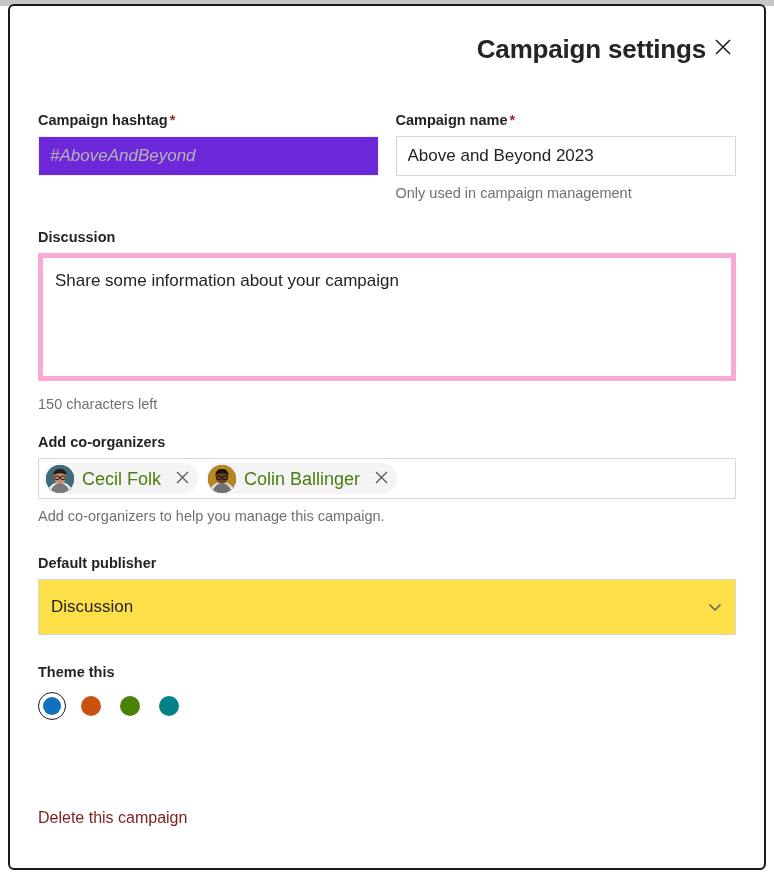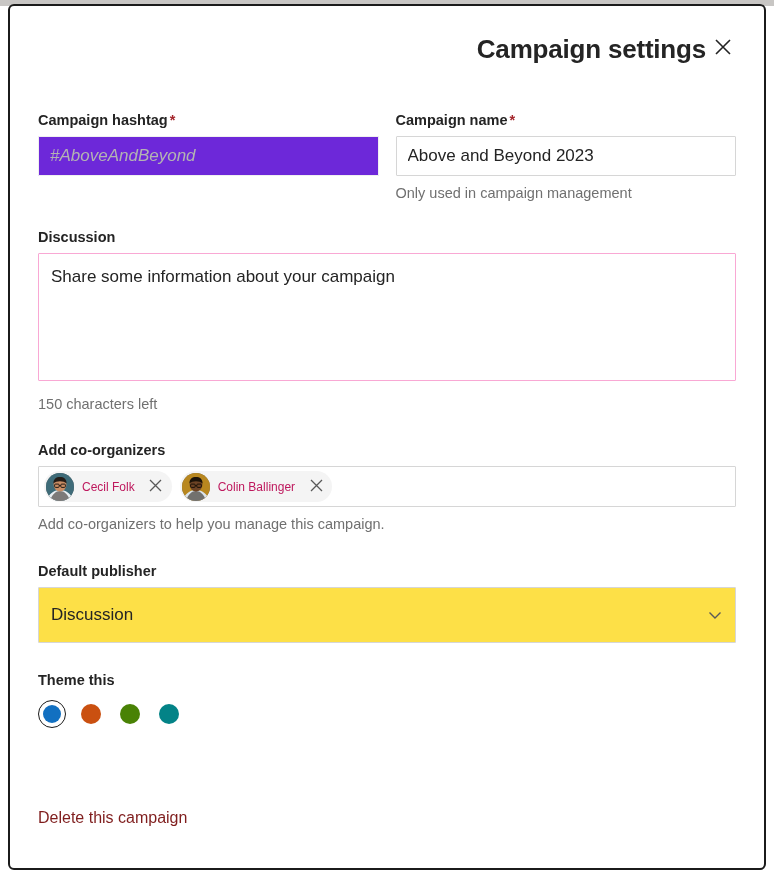--- a/index.html
+++ b/index.html
@@ -122,34 +122,34 @@
     gap: 17px;
     margin-top: 22px;
   }
   .col { width: 348px; }
 
   
   .desc-block { margin-top: 24px; }
   .desc-area {
     width: 100%;
     height: 128px;
-    border: 1px solid #f9a8d4;
+    border: 5px solid #f9a8d4;
     background: #ffffff;
     font-family: "Liberation Sans", sans-serif;
     font-size: 17px;
     color: #242424;
     line-height: 22px;
     padding: 12px 12px;
     resize: none;
     border-radius: 1px;
     outline: none;
   }
 
   
-  .coorg-block { margin-top: 26px; }
+  .coorg-block { margin-top: 18px; }
   .picker {
     width: 100%;
     min-height: 40px;
     border: 1px solid #d6d6d6;
     background: #ffffff;
     display: flex;
     align-items: center;
     padding: 4px 5px;
     gap: 8px;
     border-radius: 1px;
@@ -168,22 +168,22 @@
   .avatar {
     width: 28px; height: 28px;
     border-radius: 50%;
     overflow: hidden;
     flex: 0 0 auto;
     position: relative;
     background: #6c6c6c;
   }
   .avatar svg { display: block; }
   .pill-name {
-    font-size: 12px;
-    color: #be185d;
+    font-size: 18px;
+    color: #4d7c0f;
     white-space: nowrap;
     line-height: 20px;
   }
   .pill-x {
     width: 26px; height: 26px;
     display: flex; align-items: center; justify-content: center;
     border: none; background: transparent;
     cursor: pointer; padding: 0;
     margin-right: 1px;
   }

